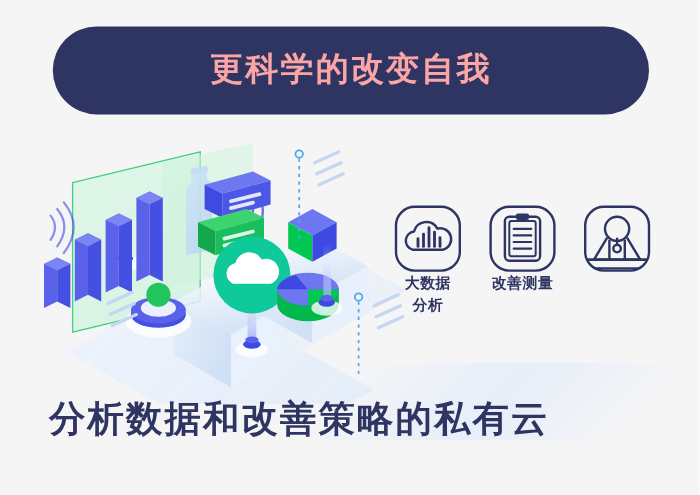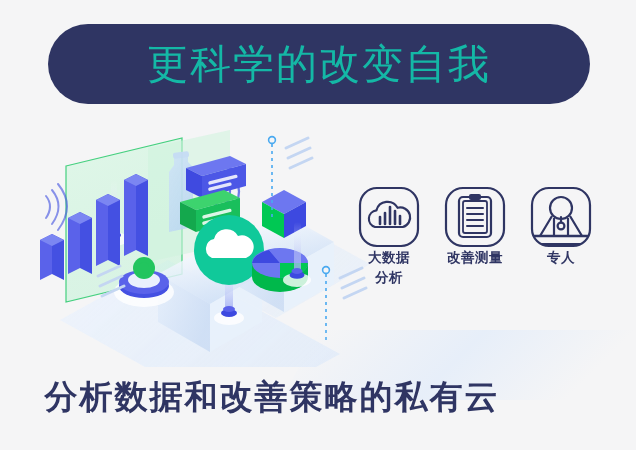--- a/index.html
+++ b/index.html
@@ -27,23 +27,23 @@
     top: 24px;
     width: 542px;
     height: 80px;
     background: #2f3563;
     border-radius: 40px;
     display: flex;
     align-items: center;
     justify-content: center;
   }
   #title-text {
-    color: #14b8a6;
-    font-size: 41px;
-    font-weight: normal;
+    color: #fca5a5;
+    font-size: 30px;
+    font-weight: bold;
     letter-spacing: 2px;
     line-height: 1;
     white-space: nowrap;
   }
 
   
   #illustration {
     position: absolute;
     left: 40px;
     top: 122px;
@@ -83,21 +83,21 @@
     font-size: 13.5px;
     font-weight: bold;
     line-height: 1.45;
     letter-spacing: 0.5px;
   }
 
   
   #subtitle {
     position: absolute;
     left: 0;
-    top: 380px;
+    top: 364px;
     width: 544px;
     text-align: center;
     color: #2f3563;
     font-size: 33px;
     font-weight: bold;
     letter-spacing: 2px;
     line-height: 1;
     white-space: nowrap;
   }
 
@@ -365,21 +365,20 @@
             <path d="M24,32 L24,50 M38,32 L38,50" stroke="#2f3563" stroke-width="2.2"></path>
             <path d="M31,31 L31,36" stroke="#2f3563" stroke-width="2.2" stroke-linecap="round"></path>
             <circle cx="31" cy="40" r="3.4" fill="none" stroke="#2f3563" stroke-width="2.2"></circle>
             <path d="M4,50 L58,50" stroke="#2f3563" stroke-width="2.4"></path>
             <path d="M4,50 L4,58 L58,58 L58,50" fill="none" stroke="#2f3563" stroke-width="2.2"></path>
           </g>
           <rect x="2" y="2" width="58" height="58" rx="17" fill="none" stroke="#2f3563" stroke-width="2.2"></rect>
         </svg>
       </div>
       <div class="feature-label">
-        <div>专人</div>
       </div>
     </div>
 
   </div>
 
   <div id="subtitle">分析数据和改善策略的私有云</div>
 
 </div>
 
 </body></html>

